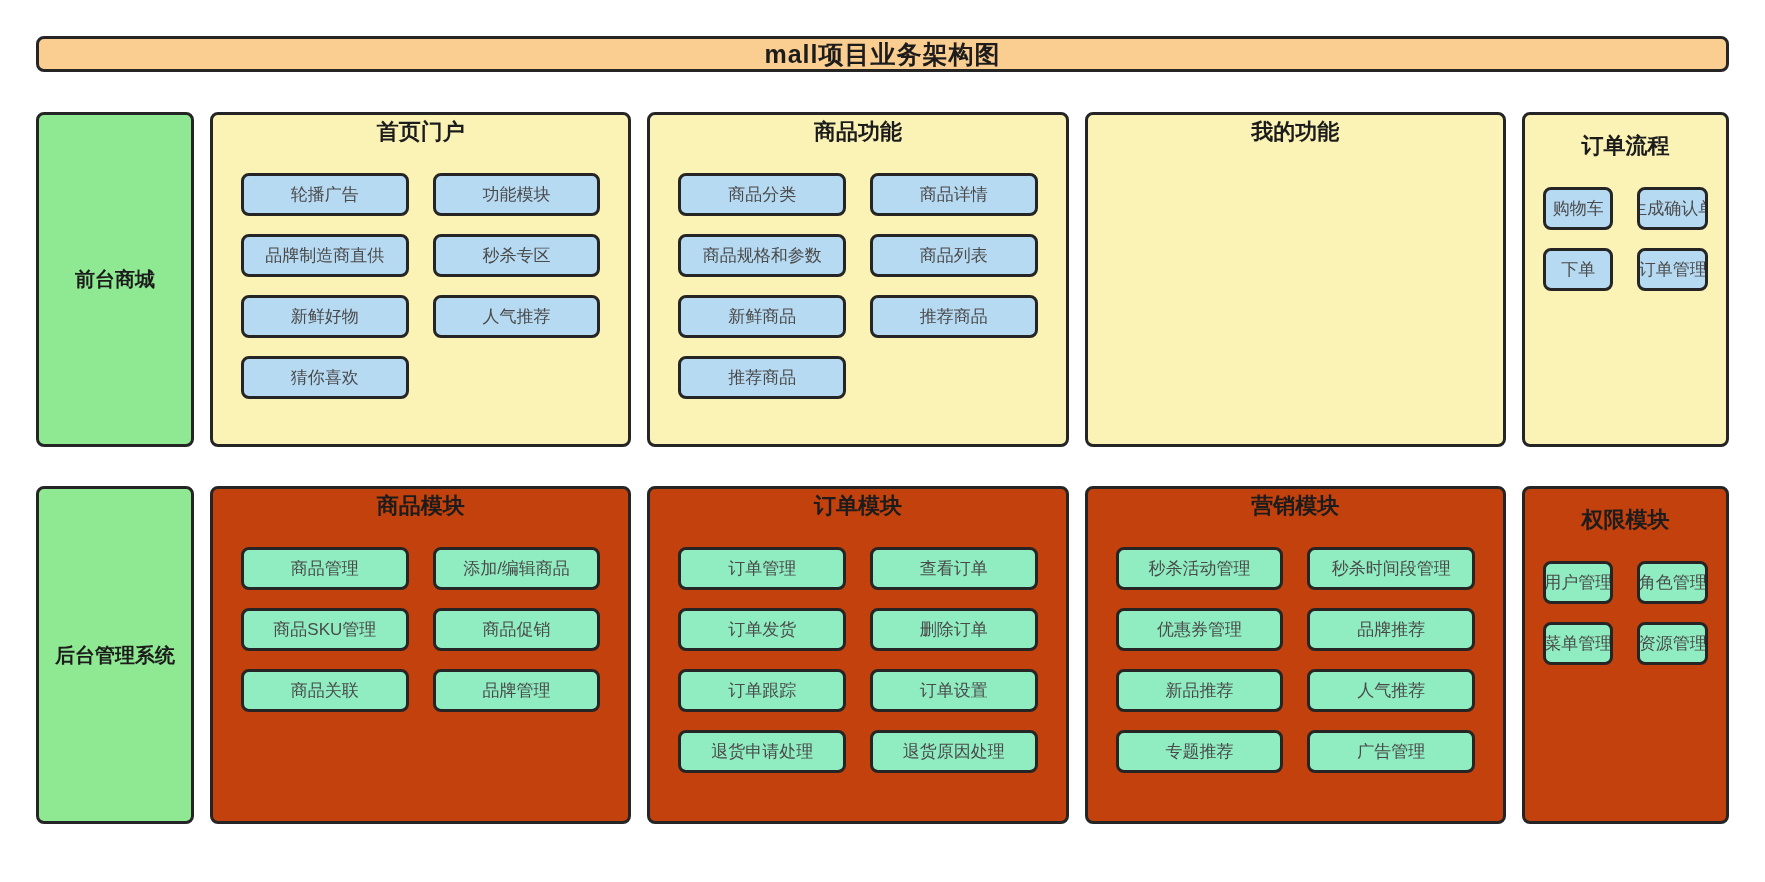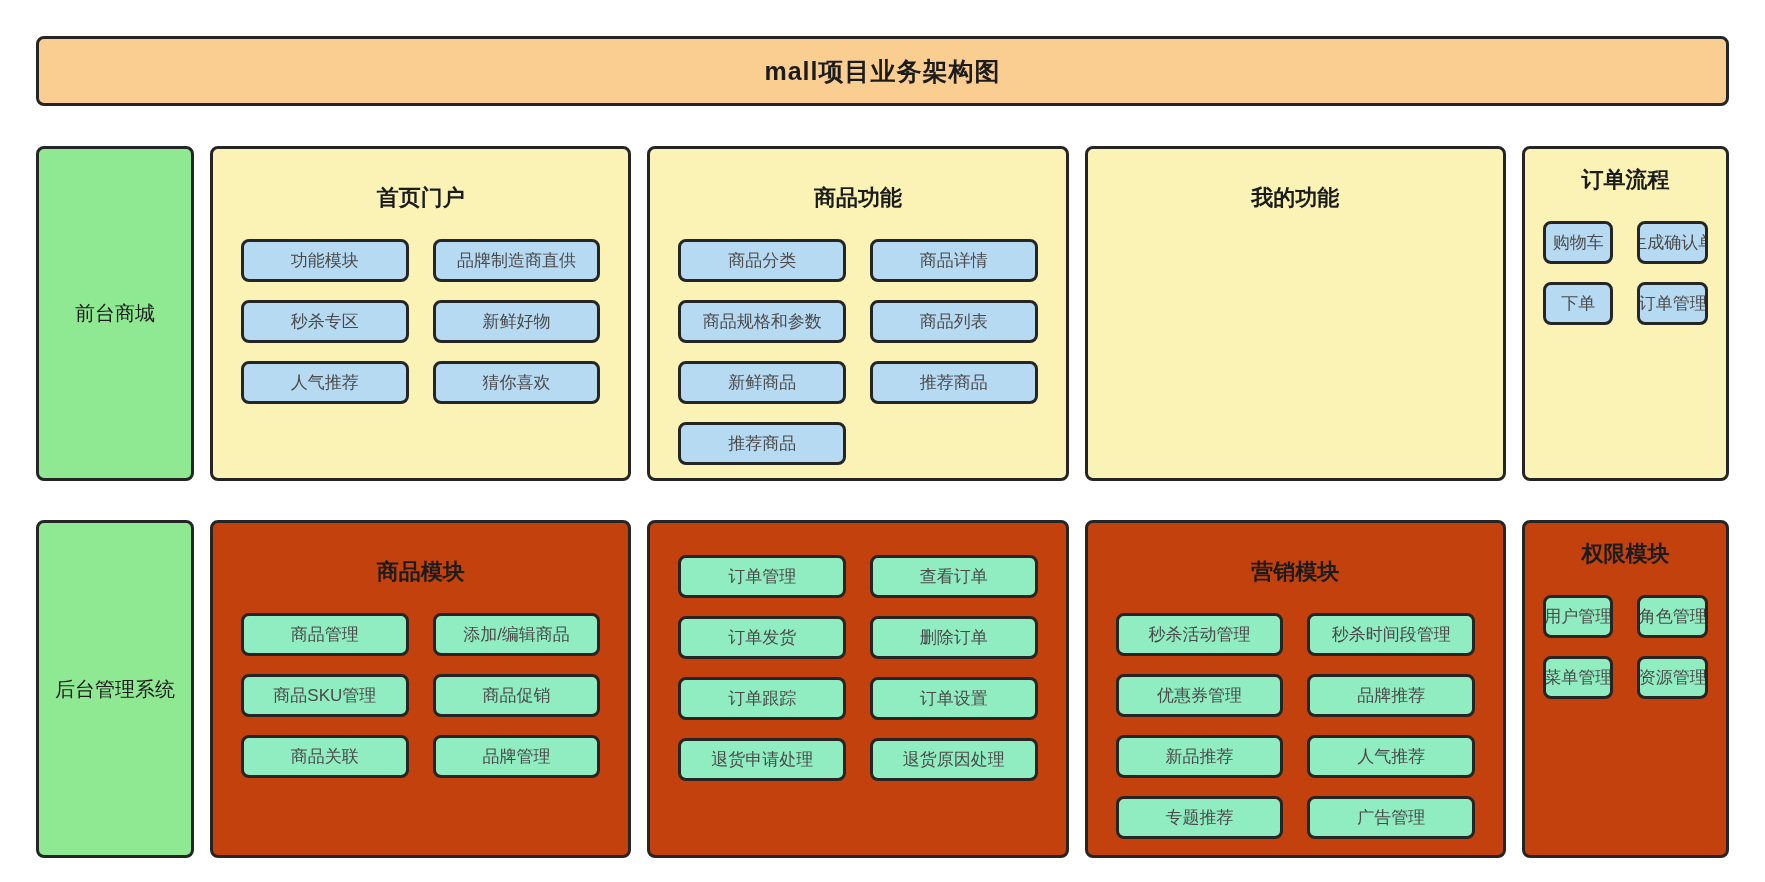--- a/index.html
+++ b/index.html
@@ -3,38 +3,38 @@
 <meta charset="utf-8">
 <style>
   * { margin:0; padding:0; box-sizing:border-box; }
   html,body { background:#ffffff; }
   body { font-family:"Liberation Sans","DejaVu Sans",sans-serif; }
   .canvas{
     width:1765px; height:882px; background:#ffffff;
     padding:36px 36px 0; overflow:hidden;
   }
   .titlebar{
-    height:70px; background:#FACD91;
+    height:36px; background:#FACD91;
     border:3px solid #252525; border-radius:8px;
     display:flex; align-items:center; justify-content:center;
     font-size:25px; font-weight:bold; color:#1c1c1c;
     letter-spacing:1px;
   }
   .row{ display:flex; gap:16px; }
   .row1{ margin-top:40px; height:335px; }
   .row2{ margin-top:39px; height:338px; }
   .row-label{
     flex:0 0 158px; background:#8FE992;
     border:3px solid #252525; border-radius:8px;
     display:flex; align-items:center; justify-content:center;
-    font-size:20px; font-weight:normal; color:#1c1c1c;
+    font-size:20px; font-weight:bold; color:#1c1c1c;
   }
   .panel{
     flex:1 1 0; border:3px solid #252525; border-radius:8px;
-    padding:32px 28px 0;
+    padding:0 28px 0;
   }
   .panel.small{ flex:0 0 207px; padding:14px 18px 8px; }
   .panel.front{ background:#FAF3B5; }
   .panel.back{ background:#c2410c; }
   .panel-title{
     text-align:center; font-size:22px; font-weight:bold; color:#1c1c1c;
     line-height:34px; margin-bottom:24px;
   }
   .btn-grid{
     display:grid; grid-template-columns:1fr 1fr;
@@ -55,20 +55,21 @@
 <div class="canvas">
 
   <div class="titlebar">mall项目业务架构图</div>
 
   <div class="row row1">
     <div class="row-label">前台商城</div>
 
     <section class="panel front">
       <h2 class="panel-title">首页门户</h2>
       <div class="btn-grid">
+        <div class="node">轮播广告</div>
         <div class="node">功能模块</div>
         <div class="node">品牌制造商直供</div>
         <div class="node">秒杀专区</div>
         <div class="node">新鲜好物</div>
         <div class="node">人气推荐</div>
         <div class="node">猜你喜欢</div>
       </div>
     </section>
 
     <section class="panel front">
@@ -108,20 +109,21 @@
         <div class="node">商品管理</div>
         <div class="node">添加/编辑商品</div>
         <div class="node">商品SKU管理</div>
         <div class="node">商品促销</div>
         <div class="node">商品关联</div>
         <div class="node">品牌管理</div>
       </div>
     </section>
 
     <section class="panel back">
+      <h2 class="panel-title">订单模块</h2>
       <div class="btn-grid">
         <div class="node">订单管理</div>
         <div class="node">查看订单</div>
         <div class="node">订单发货</div>
         <div class="node">删除订单</div>
         <div class="node">订单跟踪</div>
         <div class="node">订单设置</div>
         <div class="node">退货申请处理</div>
         <div class="node">退货原因处理</div>
       </div>

